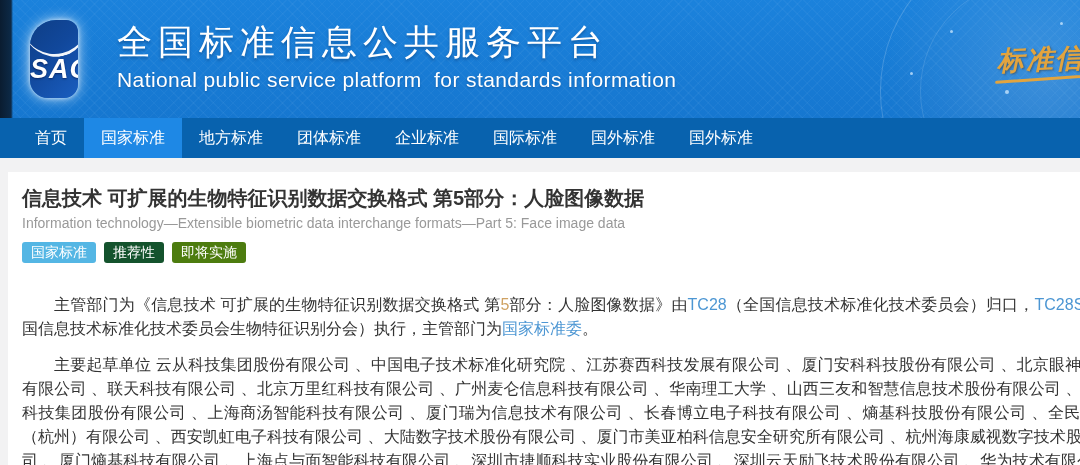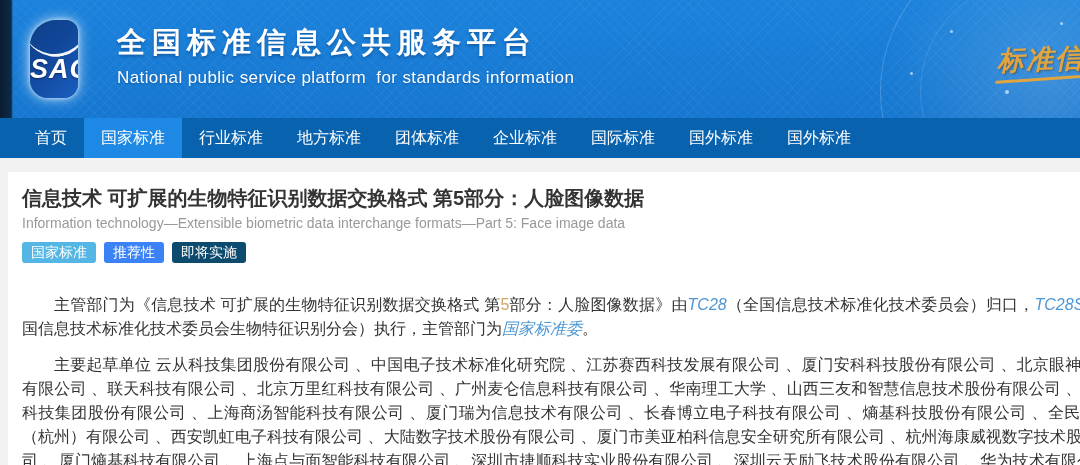--- a/index.html
+++ b/index.html
@@ -56,25 +56,25 @@
     border-bottom:3px solid rgba(255,255,255,.95);
     transform:rotate(-14deg);
   }
   .sac-logo .sac-text{
     position:absolute;left:0;right:0;top:34px;text-align:center;
     color:#fff;font-weight:bold;font-style:italic;font-size:27px;letter-spacing:1px;
     text-shadow:0 1px 2px rgba(0,0,40,.5);
   }
   .header-titles{position:absolute;left:117px;top:22px;color:#fff;}
   .header-title-cn{
-    font-size:29px;font-weight:bold;letter-spacing:6px;line-height:40px;
+    font-size:35px;font-weight:normal;letter-spacing:6px;line-height:40px;
     text-shadow:0 2px 3px rgba(0,40,90,.4);
   }
   .header-title-en{
-    font-size:17px;letter-spacing:.4px;margin-top:6px;white-space:pre;
+    font-size:21px;letter-spacing:.4px;margin-top:6px;white-space:pre;
     text-shadow:0 1px 2px rgba(0,40,90,.35);
     text-align:center;
   }
   
   .main-nav{
     position:relative;width:100%;height:40px;background:#0862ae;
     display:flex;align-items:stretch;padding-left:18px;box-sizing:border-box;
   }
   .main-nav a{
     display:flex;align-items:center;padding:0 17px;
@@ -90,21 +90,21 @@
   .std-title-en{font-size:14px;color:#999;line-height:18px;margin-top:3px;}
   .badge-row{margin-top:10px;display:flex;gap:8px;}
   .badge{
     display:inline-block;color:#fff;font-size:14px;line-height:17px;
     padding:2px 9px;border-radius:3px;
   }
   .article{width:1124px;color:#333;font-size:16px;line-height:24px;text-align:justify;}
   .article p{margin:0;text-indent:2em;}
   .p1{margin-top:30px !important;}
   .p2{margin-top:12px !important;}
-  .article a{color:#4c96d3;text-decoration:none;cursor:pointer;font-style:italic;}
+  .article a{color:#4c96d3;text-decoration:none;cursor:pointer;}
   .hl{color:#cfa263;}
 </style>
 </head>
 <body>
 
 <div class="site-header">
   <div class="grid-pattern"></div>
   <div class="globe"></div>
   <div class="globe-inner"></div>
   <div class="sparkle" style="left:950px;top:30px;width:3px;height:3px;"></div>
@@ -123,36 +123,35 @@
     <div class="header-title-en">National public service platform  for standards information</div>
   </div>
 
   <div class="slogan" style="color: rgb(226, 164, 62);">标准信息一网</div>
   <div class="slogan-underline" style="background: rgb(226, 164, 62);"></div>
 </div>
 
 <div class="main-nav">
   <a>首页</a>
   <a class="active">国家标准</a>
-  <a>行业标准</a>
   <a>地方标准</a>
   <a>团体标准</a>
   <a>企业标准</a>
   <a>国际标准</a>
   <a>国外标准</a>
   <a>国外标准</a>
 </div>
 
 <div class="content-card">
   <h1 class="std-title">信息技术 可扩展的生物特征识别数据交换格式 第5部分：人脸图像数据</h1>
   <div class="std-title-en">Information technology—Extensible biometric data interchange formats—Part 5: Face image data</div>
 
   <div class="badge-row">
     <span class="badge" style="background-color: rgb(84, 182, 228);">国家标准</span>
-    <span class="badge" style="background-color: #3b82f6;">推荐性</span>
-    <span class="badge" style="background-color: #0c4a6e;">即将实施</span>
+    <span class="badge" style="background-color: #14532d;">推荐性</span>
+    <span class="badge" style="background-color: #4d7c0f;">即将实施</span>
   </div>
 
   <div class="article">
     <p class="p1"><span>主管部门为《信息技术 可扩展的生物特征识别数据交换格式 第</span><span class="hl">5</span><span>部分：人脸图像数据》由</span><a>TC28</a><span>（全国信息技术标准化技术委员会）归口，</span><a>TC28SC37</a><span>（全国信息技术标准化技术委员会生物特征识别分会）执行，主管部门为</span><a>国家标准委</a><span>。</span></p>
     <p class="p2"><span>主要起草单位 </span><span>云从科技集团股份有限公司 、中国电子技术标准化研究院 、江苏赛西科技发展有限公司 、厦门安科科技股份有限公司 、北京眼神智能科技有限公司 、联天科技有限公司 、北京万里红科技有限公司 、广州麦仑信息科技有限公司 、华南理工大学 、山西三友和智慧信息技术股份有限公司 、罗克佳华科技集团股份有限公司 、上海商汤智能科技有限公司 、厦门瑞为信息技术有限公司 、长春博立电子科技有限公司 、熵基科技股份有限公司 、全民认证科技（杭州）有限公司 、西安凯虹电子科技有限公司 、大陆数字技术股份有限公司 、厦门市美亚柏科信息安全研究所有限公司 、杭州海康威视数字技术股份有限公司 、厦门熵基科技有限公司 、上海点与面智能科技有限公司 、深圳市捷顺科技实业股份有限公司 、深圳云天励飞技术股份有限公司 、华为技术有限公司 、北京旷视科技有限公司 、广东九联科技股份有限公司 、广东中科臻恒信息技术有限公司</span></p>
   </div>
 </div>
 
 </body></html>

